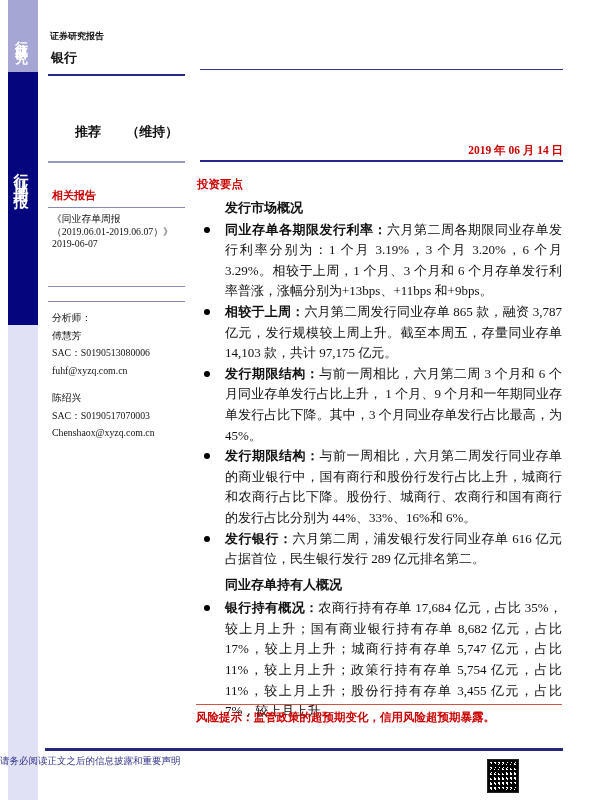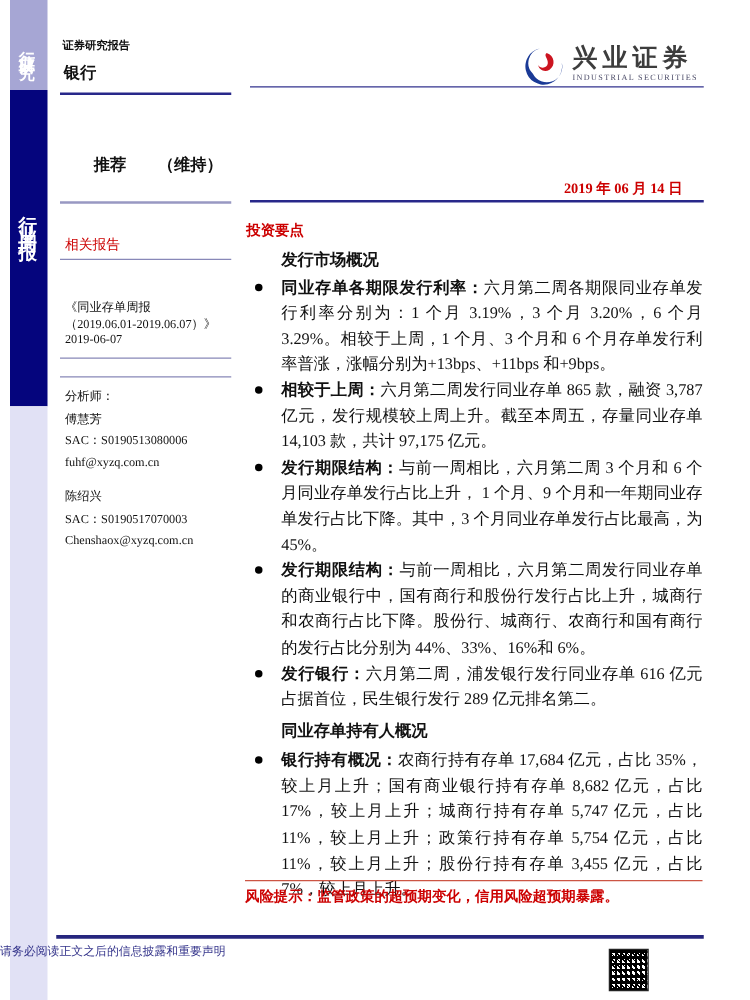--- a/index.html
+++ b/index.html
@@ -30,28 +30,28 @@
   .logo { position:absolute; left:419px; top:36px; width:150px; display:flex; align-items:flex-start; }
   .logo-mark { width:33px; height:33px; }
   .logo-text { margin-left:6px; }
   .brand-name { font-size:20px; font-weight:bold; color:#3d3d3d; letter-spacing:4px; line-height:22px; }
   .brand-sub  { font-size:6.5px; color:#4a4a66; letter-spacing:1.1px; margin-top:1px; }
 
   .doc-title { position:absolute; left:200px; top:100px; width:363px; text-align:center;
                font-size:15.5px; font-weight:bold; }
   .rating-row { position:absolute; left:75px; top:123px; font-size:13px; font-weight:bold; }
   .rating-status { margin-left:22px; }
-  .doc-date { position:absolute; left:343px; top:143px; width:203px; text-align:right;
+  .doc-date { position:absolute; left:360px; top:143px; width:203px; text-align:right;
               font-size:11.5px; font-weight:bold; color:#cc0000; }
 
   
   .left-panel { position:absolute; left:48px; top:188px; width:137px; }
-  .related-title { color:#cc0000; font-size:11px; font-weight:normal; padding-left:4px; }
+  .related-title { color:#cc0000; font-size:11px; font-weight:bold; padding-left:4px; }
   .related-underline { margin-top:4px; height:1px; background:#8888b8; }
-  .related-item { padding:5px 0 0 4px; font-size:9.8px; line-height:12.5px;margin-top:28px; }
+  .related-item { padding:5px 0 0 4px; font-size:9.8px; line-height:12.5px; }
   .panel-line { position:absolute; left:48px; width:137px; height:1px; background:#8888b8; }
   .pl-a { top:286px; } .pl-b { top:301px; }
   .analysts { position:absolute; left:52px; top:309px; width:133px; font-size:9.8px; line-height:17.5px; }
   .analyst-block { margin-bottom:10px; }
 
   
   .main-title { position:absolute; left:197px; top:177px; font-size:11.5px; font-weight:bold; color:#cc0000; }
   .content { position:absolute; left:196px; top:198px; width:366px; font-size:13px; line-height:20.6px; }
   .subsection { font-weight:bold; padding-left:29px; }
   .subsection.second { margin-top:5px; margin-bottom:3px; }
@@ -84,31 +84,20 @@
   <div class="side-strip side-top"></div>
   <div class="side-strip side-mid"></div>
   <div class="side-strip side-bottom"></div>
   <div class="vlabel vlabel-top">行业研究</div>
   <div class="vlabel vlabel-mid">行业周报</div>
 
   <div class="report-type">证券研究报告</div>
   <div class="industry">银行</div>
   <div class="hline line-industry"></div>
 
-  <div class="logo">
-    <svg class="logo-mark" viewBox="0 0 36 36">
-      <circle cx="18" cy="18" r="16" fill="#ffffff"></circle>
-      <path d="M14 3 A16 16 0 1 0 33 15 A13.5 13.5 0 0 1 8 25 A13 13 0 0 1 14 3 Z" fill="#1a3a96"></path>
-      <path d="M20 7 C27 9 28 18 22.5 21.5 C18.5 24 13.5 22 12.5 17.5 C14.5 21 20.5 20.5 21 16 C21.4 11.8 17 9 20 7 Z" fill="#cc1420"></path>
-    </svg>
-    <div class="logo-text">
-      <div class="brand-name">兴业证券</div>
-      <div class="brand-sub">INDUSTRIAL SECURITIES</div>
-    </div>
-  </div>
   <div class="hline line-logo"></div>
 
   <div class="rating-row">
     <span>推荐</span>
     <span class="rating-status">（维持）</span>
   </div>
   <div class="doc-date">2019 年 06 月 14 日</div>
   <div class="hline line-left-2"></div>
   <div class="hline line-right-2"></div>
 

